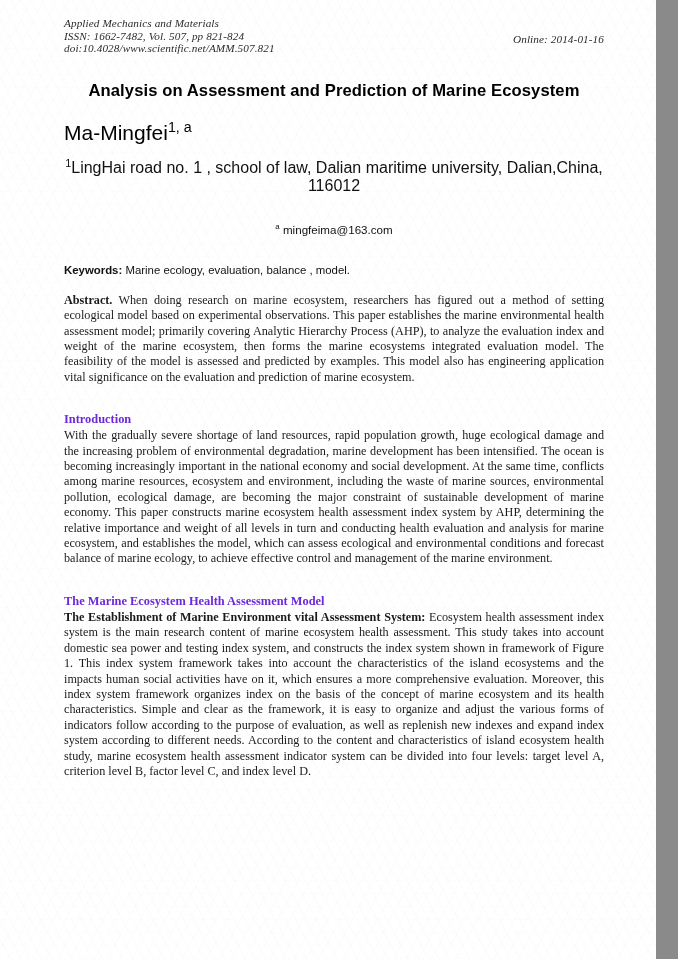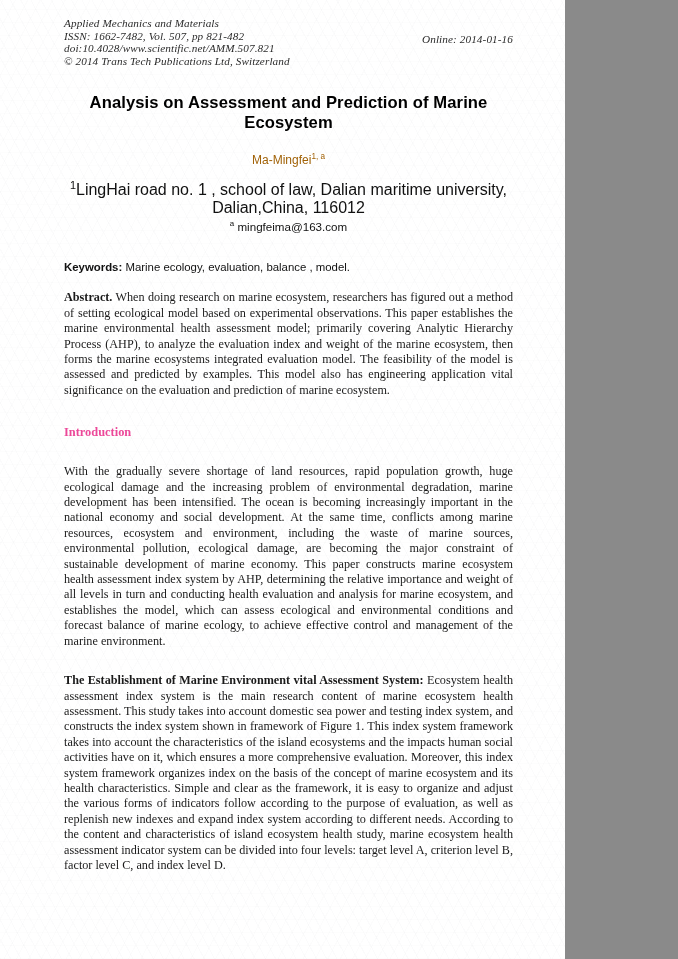--- a/index.html
+++ b/index.html
@@ -5,21 +5,21 @@
   html, body {
     margin: 0;
     padding: 0;
     background: #8a8a8a;
   }
   body {
     font-family: "Liberation Serif", serif;
   }
   .page {
     position: relative;
-    width: 565px;
+    width: 656px;
     height: 959px;
     background: #ffffff;
     overflow: hidden;
     box-sizing: border-box;
   }
   
   .watermark {
     position: absolute;
     inset: 0;
     pointer-events: none;
@@ -60,38 +60,38 @@
     font-family: "Liberation Sans", sans-serif;
     font-weight: bold;
     font-size: 16.6px;
     text-align: center;
     color: #000;
     margin-top: 26px;
     letter-spacing: 0.1px;
   }
   .author {
     font-family: "Liberation Sans", sans-serif;
-    font-size: 12px;
-    text-align: center;
-    color: #a16207;
+    font-size: 21px;
+    text-align: left;
+    color: #000000;
     margin-top: 20px;
   }
   .affiliation {
     font-family: Liberation Sans, sans-serif;
     font-size: 16px;
     text-align: center;
     color: #111;
     margin-top: 14px;
   }
   .email {
     font-family: "Liberation Sans", sans-serif;
     font-size: 11.6px;
     text-align: center;
     color: #111;
-    margin-top: 3px;
+    margin-top: 28px;
   }
   sup {
     font-size: 0.68em;
     vertical-align: super;
     line-height: 0;
   }
 
   
   .keywords {
     font-family: "Liberation Sans", sans-serif;
@@ -101,43 +101,42 @@
   }
   .keywords b { font-weight: bold; }
 
   .para {
     font-size: 12.2px;
     line-height: 15.4px;
     text-align: justify;
     color: #1a1a1a;
     margin-top: 17px;
   }
-  .para.tight { margin-top: 24px; }
+  .para.tight { margin-top: 1px; }
   .para b { font-weight: bold; }
 
   .section-heading {
     font-size: 12.4px;
     font-weight: bold;
-    color: #ec4899;
+    color: #6d28d9;
     margin-top: 27px;
   }
 </style>
 </head>
 <body>
 
 <div class="page">
   <div class="watermark"></div>
 
   <div class="content">
 
     <div class="journal-header">
       <div class="line">Applied Mechanics and Materials</div>
-      <div class="line">ISSN: 1662-7482, Vol. 507, pp 821-482</div>
+      <div class="line">ISSN: 1662-7482, Vol. 507, pp 821-824</div>
       <div class="line">doi:10.4028/www.scientific.net/AMM.507.821</div>
-      <div class="line">© 2014 Trans Tech Publications Ltd, Switzerland</div>
       <div class="online-date">Online: 2014-01-16</div>
     </div>
 
     <h1 class="title">Analysis on Assessment and Prediction of Marine Ecosystem</h1>
 
     <div class="author">
       <span>Ma-Mingfei</span><sup>1, a</sup>
     </div>
 
     <div class="affiliation">
@@ -154,20 +153,21 @@
     </div>
 
     <p class="para">
       <b>Abstract.</b>
       <span>When doing research on marine ecosystem, researchers has figured out a method of setting ecological model based on experimental observations. This paper establishes the marine environmental health assessment model; primarily covering Analytic Hierarchy Process (AHP), to analyze the evaluation index and weight of the marine ecosystem, then forms the marine ecosystems integrated evaluation model. The feasibility of the model is assessed and predicted by examples. This model also has engineering application vital significance on the evaluation and prediction of marine ecosystem.</span>
     </p>
 
     <div class="section-heading">Introduction</div>
     <p class="para tight">With the gradually severe shortage of land resources, rapid population growth, huge ecological damage and the increasing problem of environmental degradation, marine development has been intensified. The ocean is becoming increasingly important in the national economy and social development. At the same time, conflicts among marine resources, ecosystem and environment, including the waste of marine sources, environmental pollution, ecological damage, are becoming the major constraint of sustainable development of marine economy.  This paper constructs marine ecosystem health assessment index system by AHP, determining the relative importance and weight of all levels in turn and conducting health evaluation and analysis for marine ecosystem, and establishes the model, which can assess ecological and environmental conditions and forecast balance of marine ecology, to achieve effective control and management of the marine environment.</p>
 
+    <div class="section-heading">The Marine Ecosystem Health Assessment Model</div>
 
     <p class="para tight">
       <b>The Establishment of Marine Environment vital Assessment System:</b>
       <span>Ecosystem health assessment index system is the main research content of marine ecosystem health assessment. This study takes into account domestic sea power and testing index system, and constructs the index system shown in framework of Figure 1. This index system framework takes into account the characteristics of the island ecosystems and the impacts human social activities have on it, which ensures a more comprehensive evaluation. Moreover, this index system framework organizes index on the basis of the concept of marine ecosystem and its health characteristics. Simple and clear as the framework, it is easy to organize and adjust the various forms of indicators follow according to the purpose of evaluation, as well as replenish new indexes and expand index system according to different needs. According to the content and characteristics of island ecosystem health study, marine ecosystem health assessment indicator system can be divided into four levels: target level A, criterion level B, factor level C, and index level D.</span>
     </p>
 
   </div>
 </div>
 
 </body></html>

